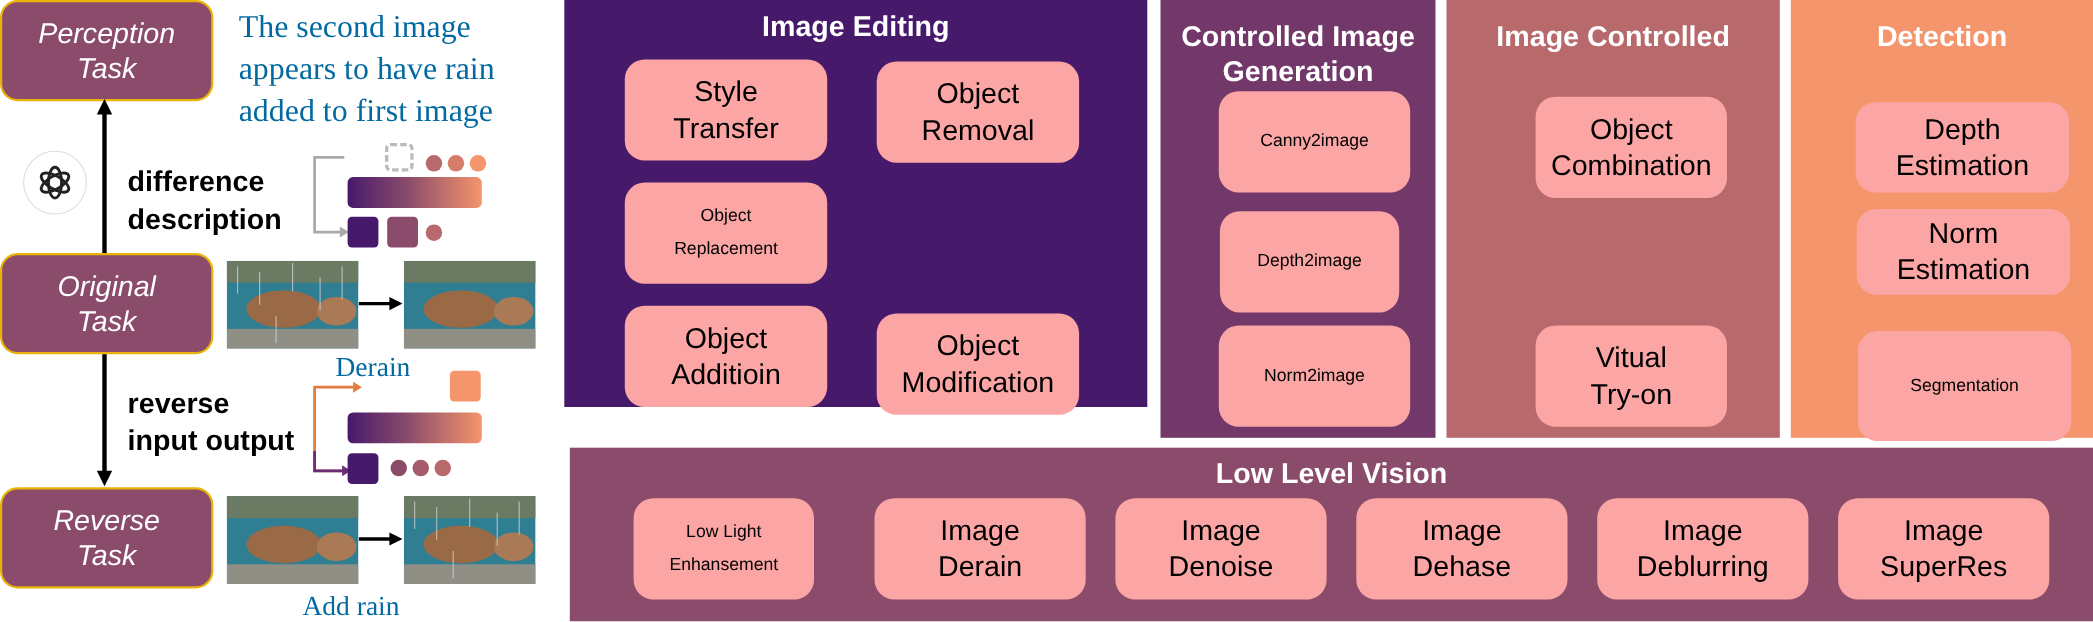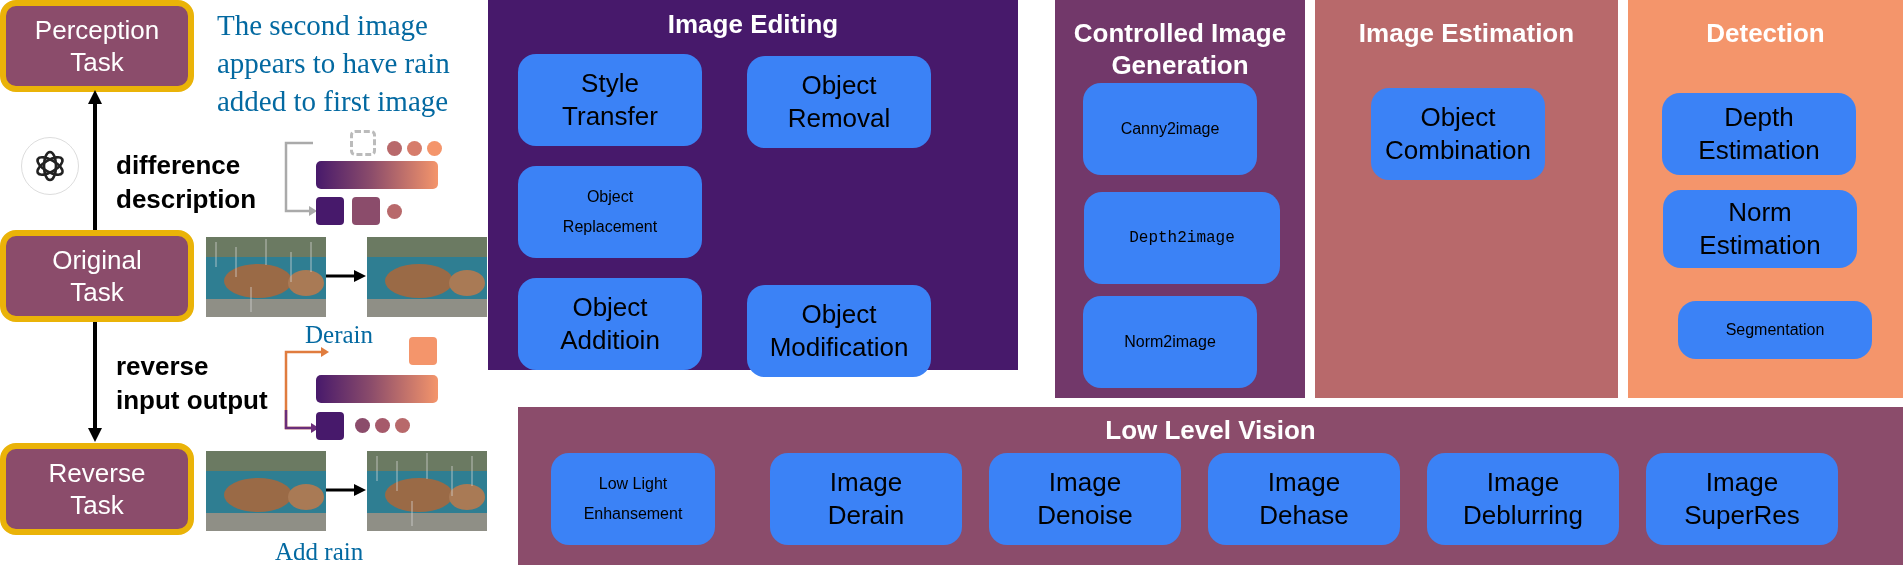--- a/index.html
+++ b/index.html
@@ -1,30 +1,30 @@
 <!DOCTYPE html>
 <html><head>
 <meta charset="utf-8">
 <style>
   html, body { margin:0; padding:0; background:#ffffff; }
   body { width:1903px; height:565px; position:relative; overflow:hidden;
          font-family:"Liberation Sans", sans-serif; }
   .abs { position:absolute; }
   .task-box { position:absolute; left:0; width:194px; height:92px; background:#8b4c6b;
-              border:6px solid #eab308; border-radius:16px; box-sizing:border-box;
+              border:2px solid #eab308; border-radius:16px; box-sizing:border-box;
               color:#fff; font-size:26px; line-height:32px; display:flex; align-items:center;
-              justify-content:center; text-align:center; white-space:pre-line; }
+              justify-content:center; text-align:center; white-space:pre-line;font-style:italic; }
   .serif { font-family:"Liberation Serif", serif; color:#0369a1; }
   .bold-label { font-weight:bold; font-size:26px; line-height:34px; color:#000; white-space:pre-line; }
   .panel { position:absolute; box-sizing:border-box; }
   .panel-title { position:absolute; left:0; right:0; text-align:center; color:#fff; font-weight:bold;
                  font-size:26px; line-height:32px; white-space:pre-line; }
-  .card { position:absolute; background:#3b82f6; border-radius:18px; display:flex; align-items:center;
+  .card { position:absolute; background:#fca5a5; border-radius:18px; display:flex; align-items:center;
           justify-content:center; text-align:center; color:#000; white-space:pre-line;
-          font-size:26px; line-height:33px; }
+          font-size:26px; line-height:33px;margin-left:25px; }
   .card.small { font-size:16px; line-height:30px; }
   .photo { position:absolute; width:120px; height:80px; overflow:hidden; }
   .dot { position:absolute; width:15px; height:15px; border-radius:50%; }
   .sq { position:absolute; width:28px; height:28px; border-radius:4px; }
   .grad-bar { position:absolute; width:122px; height:28px; border-radius:5px;
               background:linear-gradient(90deg,#47196b 0%,#8b4c6b 45%,#f4956b 100%); }
 </style>
 </head>
 <body>
 
@@ -148,55 +148,57 @@
         <line x1="30" y1="10" x2="30" y2="40"></line>
         <line x1="60" y1="2" x2="60" y2="28"></line>
         <line x1="85" y1="15" x2="85" y2="45"></line>
         <line x1="105" y1="5" x2="105" y2="35"></line>
         <line x1="45" y1="50" x2="45" y2="75"></line>
       </g>
     </svg>
 </div>
 <div class="abs serif" style="left:275px;top:538px;font-size:25px;">Add rain</div>
 
-<div class="panel" style="left:488px;top:0;width:530px;height:370px;background:#47196b;">
+<div class="panel" style="left:513px;top:0;width:530px;height:370px;background:#47196b;">
   <div class="panel-title" style="top:8px;">Image Editing</div>
   <div class="card" style="left:30px;top:54px;width:184px;height:92px;">Style
 Transfer</div>
   <div class="card" style="left:259px;top:56px;width:184px;height:92px;">Object
 Removal</div>
   <div class="card small" style="left:30px;top:166px;width:184px;height:92px;">Object
 Replacement</div>
   <div class="card" style="left:30px;top:278px;width:184px;height:92px;">Object
 Additioin</div>
   <div class="card" style="left:259px;top:285px;width:184px;height:92px;">Object
 Modification</div>
 </div>
 
 <div class="panel" style="left:1055px;top:0;width:250px;height:398px;background:#72386a;">
   <div class="panel-title" style="top:17px;">Controlled Image
 Generation</div>
   <div class="card small" style="left:28px;top:83px;width:174px;height:92px;">Canny2image</div>
-  <div class="card small" style="left:29px;top:192px;width:196px;height:92px;font-family:Liberation Mono, monospace;">Depth2image</div>
+  <div class="card small" style="left:29px;top:192px;width:163px;height:92px;">Depth2image</div>
   <div class="card small" style="left:28px;top:296px;width:174px;height:92px;">Norm2image</div>
 </div>
 
 <div class="panel" style="left:1315px;top:0;width:303px;height:398px;background:#b8696b;">
-  <div class="panel-title" style="top:17px;">Image Estimation</div>
+  <div class="panel-title" style="top:17px;">Image Controlled</div>
   <div class="card" style="left:56px;top:88px;width:174px;height:92px;">Object
 Combination</div>
+  <div class="card" style="left:56px;top:296px;width:174px;height:92px;">Vitual
+Try-on</div>
 </div>
 
 <div class="panel" style="left:1628px;top:0;width:275px;height:398px;background:#f4956b;">
   <div class="panel-title" style="top:17px;">Detection</div>
   <div class="card" style="left:34px;top:93px;width:194px;height:82px;">Depth
 Estimation</div>
   <div class="card" style="left:35px;top:190px;width:194px;height:78px;">Norm
 Estimation</div>
-  <div class="card small" style="left:50px;top:301px;width:194px;height:58px;">Segmentation</div>
+  <div class="card small" style="left:36px;top:301px;width:194px;height:100px;">Segmentation</div>
 </div>
 
 <div class="panel" style="left:518px;top:407px;width:1385px;height:158px;background:#8b4c6b;">
   <div class="panel-title" style="top:7px;">Low Level Vision</div>
   <div class="card small" style="left: 33px; top: 46px; width: 164px; height: 92px;">Low Light
 Enhansement</div>
   <div class="card" style="left: 252px; top: 46px; width: 192px; height: 92px;">Image
 Derain</div>
   <div class="card" style="left: 471px; top: 46px; width: 192px; height: 92px;">Image
 Denoise</div>

